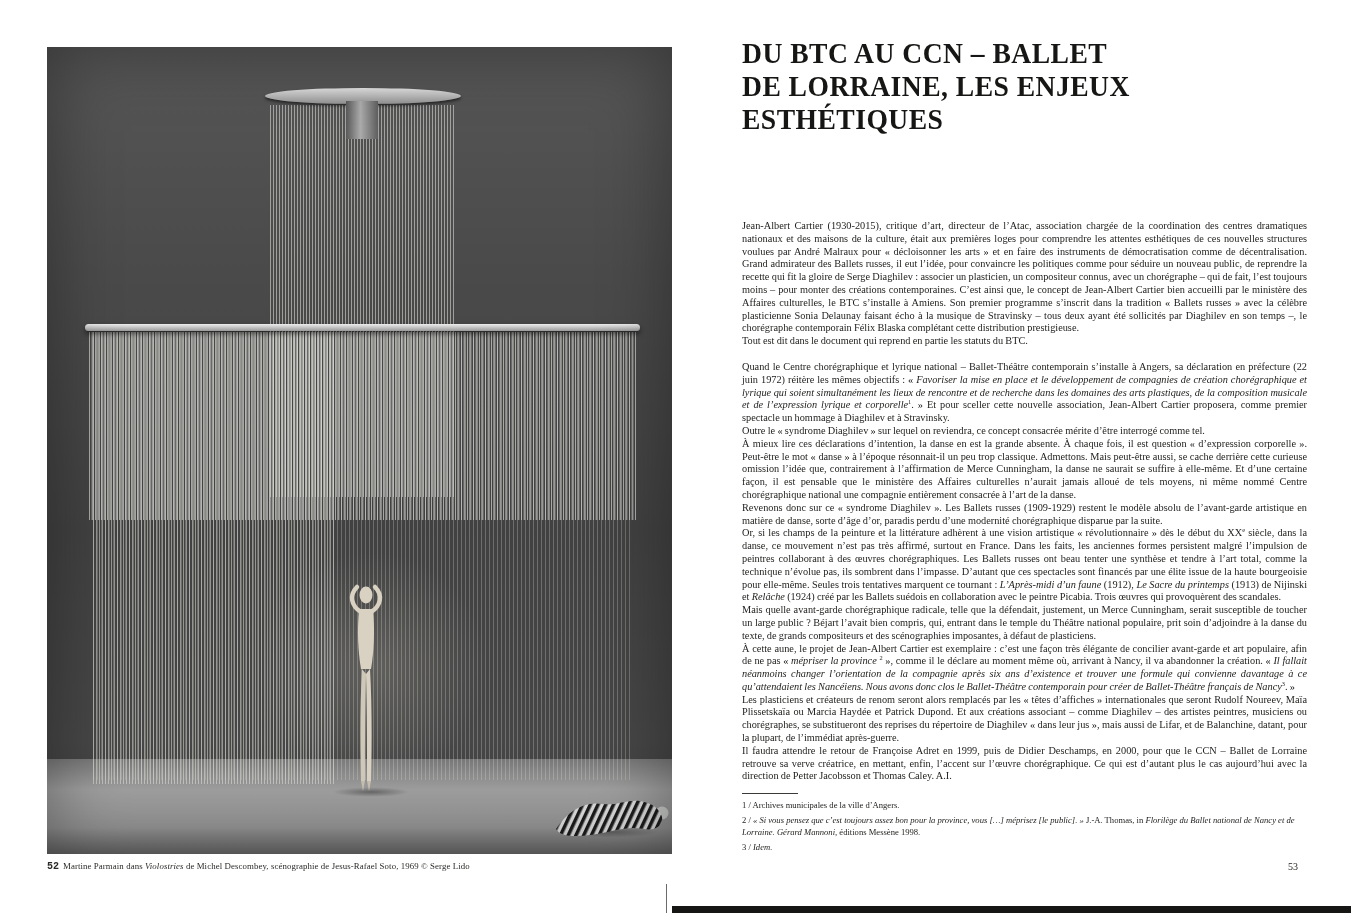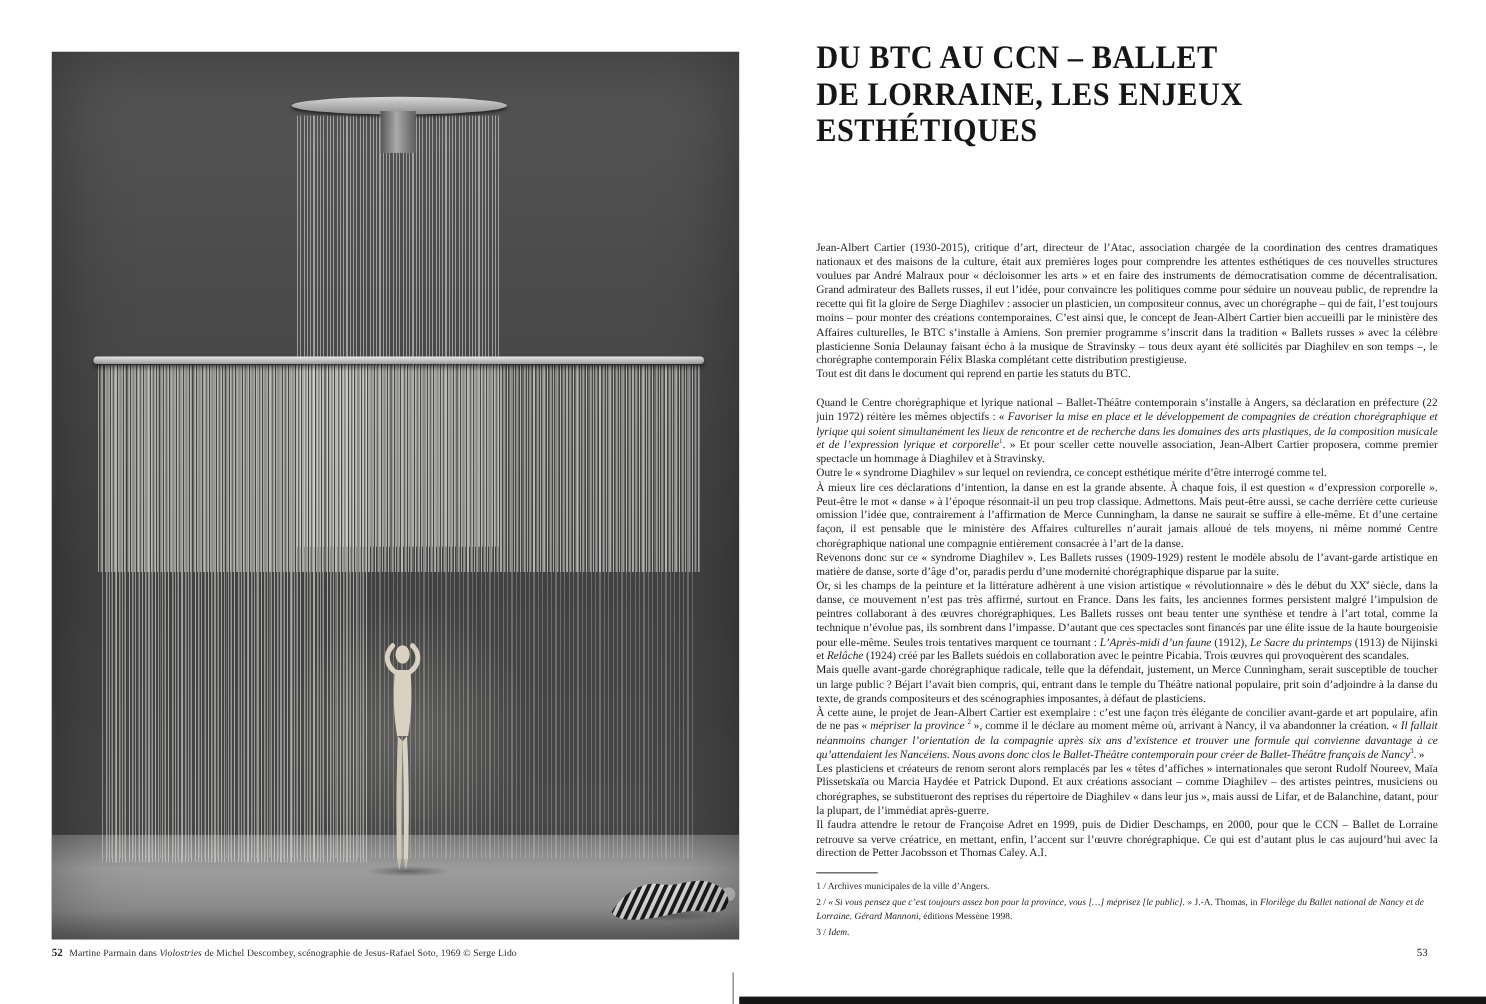--- a/index.html
+++ b/index.html
@@ -36,21 +36,21 @@
   .platform{position:absolute;left:38px;top:277px;width:555px;height:7px;border-radius:4px;
     background:linear-gradient(#ededed,#9a9a9a);box-shadow:0 3px 5px rgba(0,0,0,.5);}
   .dancer-shadow{position:absolute;left:276px;top:739px;width:96px;height:12px;border-radius:50%;
     background:radial-gradient(closest-side,rgba(0,0,0,.35),rgba(0,0,0,0) 80%);}
   .dancer{position:absolute;left:288px;top:532px;width:62px;height:215px;}
   .lying{position:absolute;left:503px;top:724px;width:122px;height:78px;}
   .lying-shadow{position:absolute;left:506px;top:778px;width:116px;height:14px;border-radius:50%;
     background:radial-gradient(closest-side,rgba(0,0,0,.3),rgba(0,0,0,0) 80%);}
   .caption-row{position:absolute;left:47px;top:861px;width:640px;font-size:8.8px;color:#2a2a28;}
   .folio{font-weight:bold;font-size:10px;}
-  .caption-row .folio{display:inline-block;width:16px;}
+  .caption-row .folio{display:inline-block;width:16px;font-family:Liberation Mono, monospace;}
   .caption{letter-spacing:.1px;}
   
   .title{position:absolute;left:742px;top:36px;width:590px;margin:0;
     font-size:30px;line-height:1.1;font-weight:bold;color:#161614;letter-spacing:.5px;}
   .tl{display:block;transform:scaleX(.92);transform-origin:left top;white-space:nowrap;}
   .body-text{position:absolute;left:742px;top:192px;width:565px;
     font-size:10.3px;line-height:12.8px;word-spacing:-.3px;text-align:justify;margin-top:28px;}
   .body-text p{margin:0;}
   .body-text p.gap{margin-top:13px;}
   .it{font-style:italic;}
@@ -110,21 +110,21 @@
   <section>
     <h1 class="title">
       <span class="tl">DU BTC AU CCN – BALLET</span>
       <span class="tl">DE LORRAINE, LES ENJEUX</span>
       <span class="tl">ESTHÉTIQUES</span>
     </h1>
     <div class="body-text">
         <p><span>Jean-Albert Cartier (1930-2015), critique d’art, directeur de l’Atac, association chargée de la coordination des centres dramatiques nationaux et des maisons de la culture, était aux premières loges pour comprendre les attentes esthétiques de ces nouvelles structures voulues par André Malraux pour « décloisonner les arts » et en faire des instruments de démocratisation comme de décentralisation. Grand admirateur des Ballets russes, il eut l’idée, pour convaincre les politiques comme pour séduire un nouveau public, de reprendre la recette qui fit la gloire de Serge Diaghilev : associer un plasticien, un compositeur connus, avec un chorégraphe – qui de fait, l’est toujours moins – pour monter des créations contemporaines. C’est ainsi que, le concept de Jean-Albert Cartier bien accueilli par le ministère des Affaires culturelles, le BTC s’installe à Amiens. Son premier programme s’inscrit dans la tradition « Ballets russes » avec la célèbre plasticienne Sonia Delaunay faisant écho à la musique de Stravinsky – tous deux ayant été sollicités par Diaghilev en son temps –, le chorégraphe contemporain Félix Blaska complétant cette distribution prestigieuse.</span></p>
         <p><span>Tout est dit dans le document qui reprend en partie les statuts du BTC.</span></p>
         <p class="gap"><span>Quand le Centre chorégraphique et lyrique national – Ballet-Théâtre contemporain s’installe à Angers, sa déclaration en préfecture (22 juin 1972) réitère les mêmes objectifs : « </span><span class="it">Favoriser la mise en place et le développement de compagnies de création chorégraphique et lyrique qui soient simultanément les lieux de rencontre et de recherche dans les domaines des arts plastiques, de la composition musicale et de l’expression lyrique et corporelle</span><sup>1</sup><span>. » Et pour sceller cette nouvelle association, Jean-Albert Cartier proposera, comme premier spectacle un hommage à Diaghilev et à Stravinsky.</span></p>
-        <p><span>Outre le « syndrome Diaghilev » sur lequel on reviendra, ce concept esthétique mérite d’être interrogé comme tel.</span></p>
+        <p><span>Outre le « syndrome Diaghilev » sur lequel on reviendra, ce concept consacrée mérite d’être interrogé comme tel.</span></p>
         <p><span>À mieux lire ces déclarations d’intention, la danse en est la grande absente. À chaque fois, il est question « d’expression corporelle ». Peut-être le mot « danse » à l’époque résonnait-il un peu trop classique. Admettons. Mais peut-être aussi, se cache derrière cette curieuse omission l’idée que, contrairement à l’affirmation de Merce Cunningham, la danse ne saurait se suffire à elle-même. Et d’une certaine façon, il est pensable que le ministère des Affaires culturelles n’aurait jamais alloué de tels moyens, ni même nommé Centre chorégraphique national une compagnie entièrement consacrée à l’art de la danse.</span></p>
         <p><span>Revenons donc sur ce « syndrome Diaghilev ». Les Ballets russes (1909-1929) restent le modèle absolu de l’avant-garde artistique en matière de danse, sorte d’âge d’or, paradis perdu d’une modernité chorégraphique disparue par la suite.</span></p>
         <p><span>Or, si les champs de la peinture et la littérature adhèrent à une vision artistique « révolutionnaire » dès le début du XX</span><sup>e</sup><span> siècle, dans la danse, ce mouvement n’est pas très affirmé, surtout en France. Dans les faits, les anciennes formes persistent malgré l’impulsion de peintres collaborant à des œuvres chorégraphiques. Les Ballets russes ont beau tenter une synthèse et tendre à l’art total, comme la technique n’évolue pas, ils sombrent dans l’impasse. D’autant que ces spectacles sont financés par une élite issue de la haute bourgeoisie pour elle-même. Seules trois tentatives marquent ce tournant : </span><span class="it">L’Après-midi d’un faune</span><span> (1912), </span><span class="it">Le Sacre du printemps</span><span> (1913) de Nijinski et </span><span class="it">Relâche</span><span> (1924) créé par les Ballets suédois en collaboration avec le peintre Picabia. Trois œuvres qui provoquèrent des scandales.</span></p>
         <p><span>Mais quelle avant-garde chorégraphique radicale, telle que la défendait, justement, un Merce Cunningham, serait susceptible de toucher un large public ? Béjart l’avait bien compris, qui, entrant dans le temple du Théâtre national populaire, prit soin d’adjoindre à la danse du texte, de grands compositeurs et des scénographies imposantes, à défaut de plasticiens.</span></p>
         <p><span>À cette aune, le projet de Jean-Albert Cartier est exemplaire : c’est une façon très élégante de concilier avant-garde et art populaire, afin de ne pas « </span><span class="it">mépriser la province</span><span> </span><sup>2</sup><span> », comme il le déclare au moment même où, arrivant à Nancy, il va abandonner la création. « </span><span class="it">Il fallait néanmoins changer l’orientation de la compagnie après six ans d’existence et trouver une formule qui convienne davantage à ce qu’attendaient les Nancéiens. Nous avons donc clos le Ballet-Théâtre contemporain pour créer de Ballet-Théâtre français de Nancy</span><sup>3</sup><span>. »</span></p>
         <p><span>Les plasticiens et créateurs de renom seront alors remplacés par les « têtes d’affiches » internationales que seront Rudolf Noureev, Maïa Plissetskaïa ou Marcia Haydée et Patrick Dupond. Et aux créations associant – comme Diaghilev – des artistes peintres, musiciens ou chorégraphes, se substitueront des reprises du répertoire de Diaghilev « dans leur jus », mais aussi de Lifar, et de Balanchine, datant, pour la plupart, de l’immédiat après-guerre.</span></p>
         <p><span>Il faudra attendre le retour de Françoise Adret en 1999, puis de Didier Deschamps, en 2000, pour que le CCN – Ballet de Lorraine retrouve sa verve créatrice, en mettant, enfin, l’accent sur l’œuvre chorégraphique. Ce qui est d’autant plus le cas aujourd’hui avec la direction de Petter Jacobsson et Thomas Caley. A.I.</span></p>
       </div>
     <div class="foot-rule"></div>
     <div class="footnotes">

